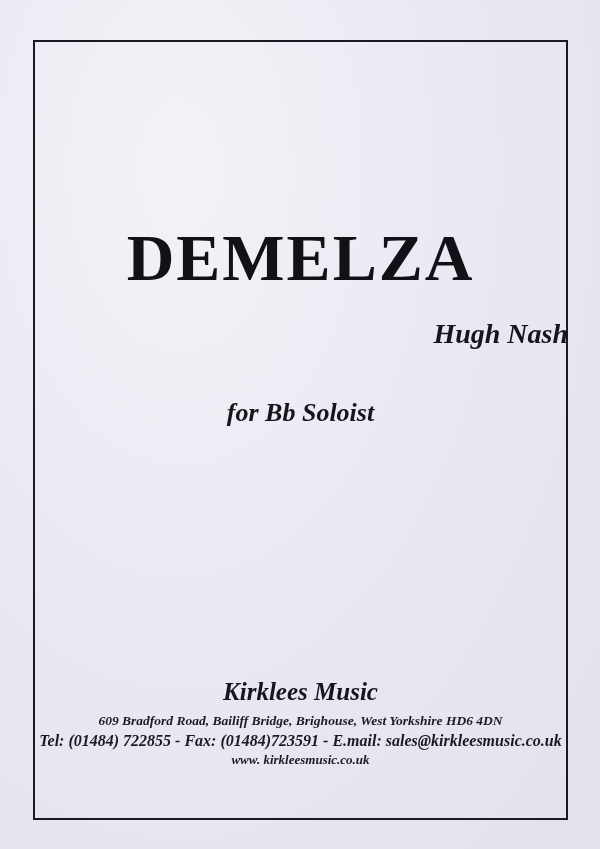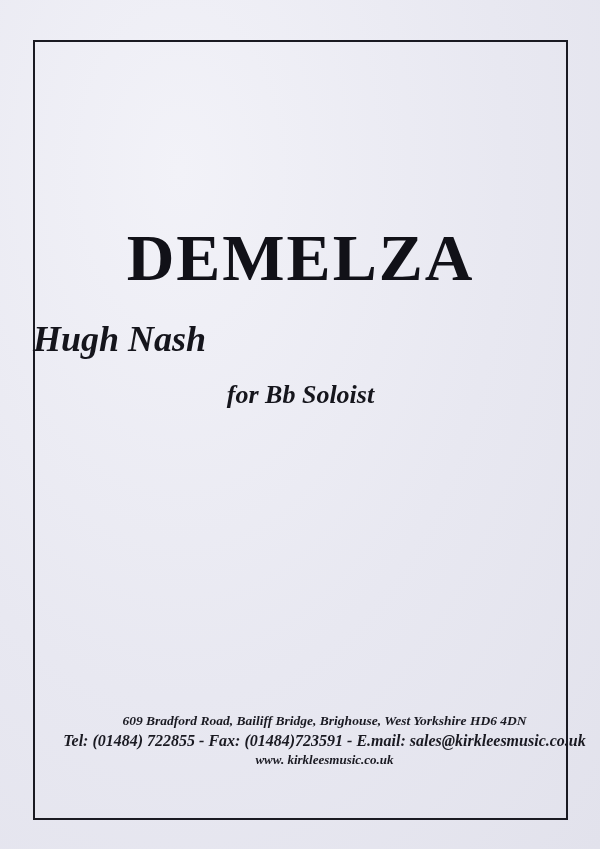--- a/index.html
+++ b/index.html
@@ -50,30 +50,30 @@
     font-size: 66px;
     letter-spacing: 2px;
     color: #111118;
     line-height: 1;
   }
   .composer {
     position: absolute;
     top: 278px;
     left: 0;
     width: 100%;
-    text-align: left;
+    text-align: right;
     font-family: "Liberation Serif", serif;
     font-style: italic;
     font-weight: bold;
-    font-size: 36px;
+    font-size: 28px;
     color: #15151c;
   }
   .instrumentation {
     position: absolute;
-    top: 340px;
+    top: 358px;
     left: 0;
     width: 100%;
     text-align: center;
     font-family: "Liberation Serif", serif;
     font-style: italic;
     font-weight: bold;
     font-size: 26px;
     color: #15151c;
   }
   .publisher {
@@ -90,40 +90,40 @@
   }
   .addr-line {
     position: absolute;
     left: 0;
     width: 100%;
     text-align: center;
     font-family: "Liberation Serif", serif;
     font-style: italic;
     font-weight: bold;
     color: #1a1a22;
-    padding-left: 24px;
   }
   .addr1 { top: 673px; font-size: 13.5px; }
   .addr2 { top: 692px; font-size: 16px; }
   .addr3 { top: 712px; font-size: 13px; }
 </style>
 </head>
 <body>
 
 <div id="page">
   <div id="paper-tone"></div>
   <div id="border-frame"></div>
 
   <div id="content">
     <div class="title">DEMELZA</div>
 
     <div class="composer">Hugh Nash</div>
 
     <div class="instrumentation">for Bb Soloist</div>
 
+    <div class="publisher">Kirklees Music</div>
 
     <div class="addr-line addr1">609 Bradford Road, Bailiff  Bridge, Brighouse, West Yorkshire HD6 4DN</div>
 
     <div class="addr-line addr2">Tel: (01484) 722855 - Fax: (01484)723591 - E.mail: sales@kirkleesmusic.co.uk</div>
 
     <div class="addr-line addr3">www. kirkleesmusic.co.uk</div>
   </div>
 </div>
 
 </body></html>

